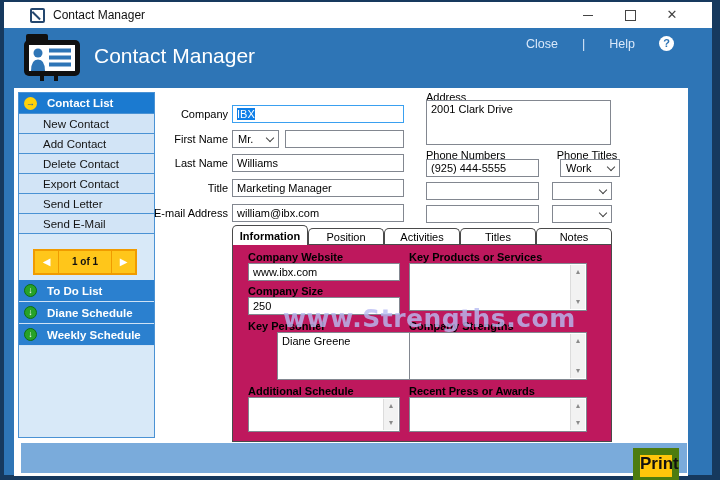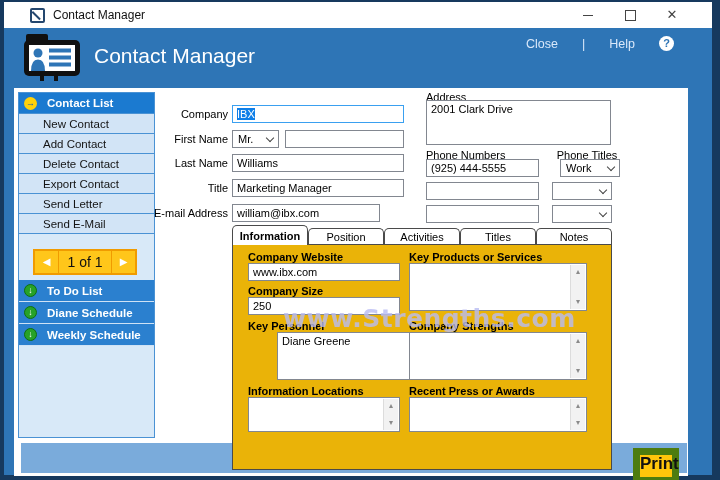--- a/index.html
+++ b/index.html
@@ -33,38 +33,38 @@
 
   
   .sidebar { position:absolute; left:4px; top:4px; width:137px; height:346px; background:#d8e9f8; border:1px solid #4a92d4; }
   .sitem { height:20px; line-height:20px; font-size:11.5px; color:#141414; background:#d2e4f6; border-bottom:1px solid #4a92d4; padding-left:24px; cursor:pointer; }
   .sitem.active { height:21px; line-height:21px; background:#1b7ad0; color:#ffffff; font-weight:bold; position:relative; padding-left:28px; }
   .ycirc { position:absolute; left:5px; top:4px; width:13px; height:13px; border-radius:50%; background:#ffd10a; color:#1d5fa8; font-size:9px; line-height:13px; text-align:center; font-weight:bold; }
   .pager { position:absolute; left:14px; top:156px; width:104px; height:26px; background:#ffc61a; border:2px solid #f09b00; display:flex; }
   .parrow { width:24px; text-align:center; color:#ffffff; font-size:10px; line-height:22px; cursor:pointer; }
   .parrow.left { border-right:1px solid #f09b00; }
   .parrow.right { border-left:1px solid #f09b00; }
-  .pcount { flex:1; text-align:center; font-size:14px; font-weight:normal; line-height:22px; color:#111; }
+  .pcount { flex:1; text-align:center; font-size:10px; font-weight:bold; line-height:22px; color:#111; }
   .sched { position:absolute; left:0; width:135px; height:22px; background:#2b80cf; color:#ffffff; font-weight:bold; font-size:11.5px; line-height:22px; padding-left:28px; border-bottom:1px solid #cfe2f5; cursor:pointer; }
   .gcirc { position:absolute; left:5px; top:4px; width:13px; height:13px; border-radius:50%; background:#27a228; border:1.5px solid #0e6e10; color:#ffffff; font-size:9px; line-height:11px; text-align:center; font-weight:bold; }
 
   
   .flabel { position:absolute; font-size:11px; color:#000; height:18px; line-height:18px; text-align:right; }
   .tin { position:absolute; height:18px; border:1px solid #828790; background:#fff; font-size:11px; line-height:16px; padding:0 4px; color:#000; font-family:inherit; }
   .tin.focused { border:1.5px solid #3aa0f0; }
   .selhl { background:#0f7fe8; color:#ffffff; }
   .fsel { position:absolute; height:18px; border:1px solid #828790; background:#fff; font-size:11px; display:flex; align-items:center; justify-content:space-between; padding:0 5px; cursor:pointer; }
   .chev { width:6px; height:6px; border-right:1.2px solid #444; border-bottom:1.2px solid #444; transform:rotate(45deg); margin-top:-3px; flex:0 0 auto; }
   .tarea { position:absolute; border:1px solid #828790; background:#fff; font-size:11px; padding:2px 4px; color:#000; }
 
   
   .tabrow { position:absolute; left:218px; top:137px; width:382px; height:20px; }
   .tab { position:absolute; top:3px; height:16px; width:76px; background:#fff; border:1px solid #4a4a4a; border-bottom:none; border-radius:5px 5px 0 0; font-size:11px; line-height:16px; text-align:center; cursor:pointer; z-index:2; }
   .tab.active { top:0; height:20px; line-height:20px; font-weight:bold; z-index:4; }
-  .tabpanel { position:absolute; left:218px; top:156px; width:380px; height:226px; border:1px solid #4a4a4a; background:#eab308; z-index:1; }
+  .tabpanel { position:absolute; left:218px; top:156px; width:380px; height:198px; border:1px solid #4a4a4a; background:#be185d; z-index:1; }
   .blabel { position:absolute; font-size:11px; font-weight:bold; color:#000; }
   .ta { position:absolute; border:1px solid #828790; background:#fff; font-size:11px; padding:2px 18px 2px 4px; color:#000; }
   .sb { position:absolute; top:1px; right:1px; bottom:1px; width:15px; background:#f2f2f2; border-left:1px solid #dcdcdc; }
   .sb .up,.sb .dn { position:absolute; left:0; right:0; text-align:center; color:#8a8a8a; font-size:8px; line-height:8px; }
   .sb .up { top:3px; } .sb .dn { bottom:3px; }
 
   
   .watermark { position:absolute; left:283px; top:304px; font-size:25px; font-weight:bold; font-family:"DejaVu Sans",sans-serif; color:#b9bcf3; opacity:0.8; letter-spacing:0.5px; z-index:50; pointer-events:none; }
 
   
@@ -154,21 +154,21 @@
     </div>
     <input class="tin" style="left: 271px; top: 42px; width: 119px;" value="">
 
     <div class="flabel" style="left:40px; top:66px; width:174px;">Last Name</div>
     <input class="tin" style="left: 218px; top: 66px; width: 172px;" value="Williams">
 
     <div class="flabel" style="left:40px; top:91px; width:174px;">Title</div>
     <input class="tin" style="left: 218px; top: 91px; width: 172px;" value="Marketing Manager">
 
     <div class="flabel" style="left:40px; top:116px; width:174px;">E-mail Address</div>
-    <input class="tin" style="left: 218px; top: 116px; width: 148px;" value="william@ibx.com">
+    <input class="tin" style="left: 218px; top: 116px; width: 172px;" value="william@ibx.com">
 
     <div class="flabel" style="left:412px; top:0px; width:100px; text-align:left;">Address</div>
     <div class="tarea" style="left:412px; top:12px; width:185px; height:45px;">2001 Clark Drive</div>
 
     <div class="flabel" style="left:412px; top:58px; width:110px; text-align:left;">Phone Numbers</div>
     <div class="flabel" style="left:538px; top:58px; width:70px; text-align:center;">Phone Titles</div>
 
     <input class="tin" style="left: 412px; top: 71px; width: 113px;" value="(925) 444-5555">
     <div class="fsel" style="left:538px; top:71px; width:60px;margin-left:8px;">
       <span>Work</span>
@@ -203,21 +203,21 @@
 
       <div class="blabel" style="left:15px; top:75px;">Key Personnel</div>
       <div class="ta" style="left:15px; top:87px; width:152px; height:48px;margin-left:29px;">
         <span>Diane Greene</span>
         <span class="sb">
             <span class="up">▴</span>
             <span class="dn">▾</span>
           </span>
       </div>
 
-      <div class="blabel" style="left:15px; top:140px;">Information Locations</div>
+      <div class="blabel" style="left:15px; top:140px;">Additional Schedule</div>
       <div class="ta" style="left:15px; top:152px; width:152px; height:35px;">
         <span></span>
         <span class="sb">
             <span class="up">▴</span>
             <span class="dn">▾</span>
           </span>
       </div>
 
       <div class="blabel" style="left:176px; top:6px;">Key Products or Services</div>
       <div class="ta" style="left:176px; top:18px; width:178px; height:48px;">

